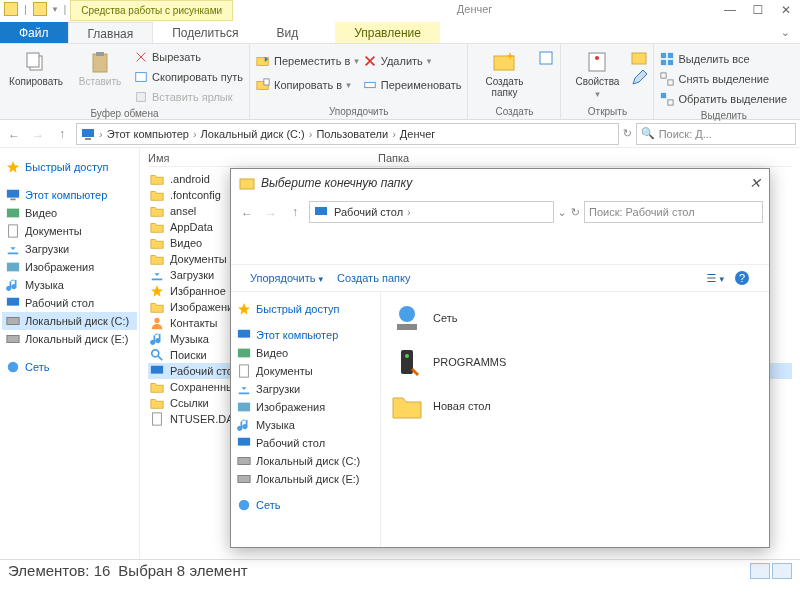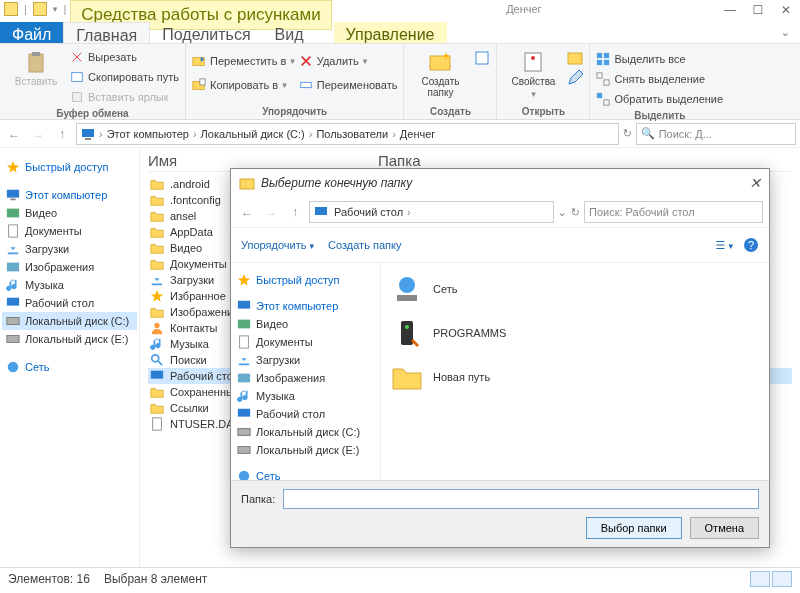--- a/index.html
+++ b/index.html
@@ -1,70 +1,70 @@
 <!DOCTYPE html>
 <html><head>
 <meta charset="utf-8">
 <style>
 * { box-sizing: border-box; margin: 0; padding: 0; font-family: "Segoe UI", Tahoma, sans-serif; }
 body { width: 800px; height: 593px; background: #fff; font-size: 11px; color: #333; overflow: hidden; position: relative; }
 .titlebar { height: 22px; display: flex; align-items: flex-start; }
 .titlebar .qat { display: flex; align-items: center; padding: 2px 4px; gap: 6px; }
 .titlebar .qat .sq { width: 14px; height: 14px; background: #ffe17a; border: 1px solid #caa93b; }
-.titlebar .ctxtab { background: #fff9c4; color: #6b7a00; padding: 4px 10px; border: 1px solid #e8e090; font-size: 17px; }
+.titlebar .ctxtab { background: #fff9c4; color: #6b7a00; padding: 4px 10px; border: 1px solid #e8e090; font-size: 10px; }
 .titlebar .wintitle { flex: 1; text-align: center; color: #888; padding-top: 3px; font-size: 11px; }
 .winbtns { display: flex; }
 .winbtn { width: 28px; height: 20px; display: flex; align-items: center; justify-content: center; color: #666; font-size: 12px; }
 .ribbon-tabs { height: 22px; display: flex; align-items: stretch; border-bottom: 1px solid #e3e3e3; }
-.ribbon-tabs .tab { padding: 4px 12px; font-size: 16px; color: #555; cursor: default; }
+.ribbon-tabs .tab { padding: 4px 19px; font-size: 12px; color: #555; cursor: default; }
 .ribbon-tabs .tab.file { background: #1979ca; color: #fff; }
 .ribbon-tabs .tab.active { background: #f5f6f7; border: 1px solid #e3e3e3; border-bottom: none; }
 .ribbon-tabs .tab.ctx { background: #fff9c4; color: #5a6600; }
 .ribbon-tabs .caret { margin-left: auto; padding: 4px 10px; color: #777; }
 .ribbon { height: 76px; background: #f5f6f7; border-bottom: 1px solid #ddd; display: flex; }
 .ribgroup { border-right: 1px solid #e3e3e3; padding: 2px 6px; display: flex; flex-direction: column; }
 .ribgroup .body { flex: 1; display: flex; gap: 4px; align-items: flex-start; }
-.ribgroup .label { text-align: center; color: #6a6a6a; font-size: 10px; padding-top: 2px; font-weight: bold; }
+.ribgroup .label { text-align: center; color: #6a6a6a; font-size: 10px; padding-top: 2px; }
 .bigbtn { display: flex; flex-direction: column; align-items: center; width: 60px; padding-top: 4px; font-size: 10px; text-align: center; color: #444; gap: 2px; }
 .bigbtn.disabled { color: #b0b0b0; }
 .bigbtn .ico { width: 24px; height: 24px; }
 .smallstack { display: flex; flex-direction: column; gap: 2px; padding-top: 2px; }
 .smallbtn { display: flex; align-items: center; gap: 4px; font-size: 11px; color: #444; height: 18px; }
 .smallbtn.disabled { color: #b0b0b0; }
 .smallbtn .ico { width: 14px; height: 14px; }
 .addrbar { height: 28px; display: flex; align-items: center; gap: 4px; padding: 0 4px; border-bottom: 1px solid #eee; }
 .navarrow { width: 20px; height: 20px; border-radius: 50%; display: flex; align-items: center; justify-content: center; color: #888; font-size: 12px; }
 .pathbox { flex: 1; height: 22px; border: 1px solid #ccc; display: flex; align-items: center; padding: 0 4px; gap: 2px; font-size: 11px; }
 .pathbox .seg { color: #333; }
 .pathbox .sep { color: #888; padding: 0 2px; }
 .searchbox { width: 160px; height: 22px; border: 1px solid #ccc; display: flex; align-items: center; padding: 0 4px; color: #888; font-size: 11px; }
 .mainarea { display: flex; height: 420px; }
 .navpane { width: 140px; border-right: 1px solid #eee; padding: 6px 2px; overflow: hidden; }
 .navitem { display: flex; align-items: center; gap: 5px; padding: 2px 4px; font-size: 11px; color: #333; white-space: nowrap; }
 .navitem.head { font-weight: 400; color: #0066cc; margin-top: 4px; }
 .navitem.sel { background: #cfe8ff; }
 .navitem .ico { width: 14px; height: 14px; flex-shrink: 0; }
 .filepane { flex: 1; padding: 4px 8px; }
-.colheads { display: flex; color: #555; font-size: 15px; border-bottom: 1px solid #eee; padding-bottom: 2px; gap: 50px; }
+.colheads { display: flex; color: #555; font-size: 11px; border-bottom: 1px solid #eee; padding-bottom: 2px; gap: 50px; }
 .filelist { padding-top: 4px; }
 .filerow { display: flex; align-items: center; gap: 6px; padding: 1px 2px; font-size: 11px; }
 .filerow.sel { background: #cfe8ff; }
 .filerow .ico { width: 14px; height: 14px; flex-shrink: 0; }
-.statusbar { position: absolute; bottom: 4px; left: 0; right: 0; height: 22px; border-top: 1px solid #ddd; display: flex; align-items: center; padding: 0 8px; gap: 14px; font-size: 12px; color: #444; background: #fff; }
+.statusbar { position: absolute; bottom: 12px; left: 0; right: 0; height: 22px; border-top: 1px solid #ddd; display: flex; align-items: center; padding: 0 8px; gap: 8px; font-size: 15px; color: #444; background: #fff; }
 .statusbar .right { margin-left: auto; display: flex; gap: 2px; }
 .viewbtn { width: 20px; height: 16px; border: 1px solid #9cc2e4; background: #e7f1fb; }
 
 
 .dialog { position: absolute; left: 230px; top: 168px; width: 540px; height: 380px; background: #fff; border: 1px solid #888; box-shadow: 0 4px 16px rgba(0,0,0,0.3); display: flex; flex-direction: column; }
 .dlg-title { height: 28px; display: flex; align-items: center; padding: 0 8px; font-size: 12px; font-style: italic; }
 .dlg-title .ico { width: 16px; height: 16px; margin-right: 6px; }
 .dlg-title .close { margin-left: auto; font-size: 14px; color: #555; }
 .dlg-addr { height: 30px; display: flex; align-items: center; gap: 4px; padding: 0 6px; }
 .dlg-addr .pathbox { flex: 1; height: 22px; }
-.dlg-tool { height: 36px; display: flex; align-items: center; gap: 14px; padding: 0 10px; border-top: 1px solid #eee; border-bottom: 1px solid #eee; font-size: 11px; }
+.dlg-tool { height: 28px; display: flex; align-items: center; gap: 14px; padding: 0 19px; border-top: 1px solid #eee; border-bottom: 1px solid #eee; font-size: 11px; margin-top: 37px; }
 .dlg-tool .link { color: #1a66b3; }
 .dlg-tool .right { margin-left: auto; display: flex; align-items: center; gap: 10px; color: #1a66b3; }
 .dlg-body { flex: 1; display: flex; overflow: hidden; }
 .dlg-nav { width: 150px; border-right: 1px solid #eee; padding: 4px 2px; overflow: hidden; }
 .dlg-list { flex: 1; padding: 4px 8px; overflow: hidden; }
 .dlg-item { display: flex; align-items: center; gap: 10px; padding: 6px 2px; font-size: 11px; }
 .dlg-item .bigico { width: 32px; height: 32px; flex-shrink: 0; }
 .dlg-bottom { border-top: 1px solid #ddd; padding: 8px 10px; background: #f0f0f0; }
 .dlg-folder-row { display: flex; align-items: center; gap: 8px; margin-bottom: 8px; }
 .dlg-folder-row input { flex: 1; height: 20px; border: 1px solid #7aa7d6; padding: 0 4px; }
@@ -104,20 +104,27 @@
   <div class="tab">Поделиться</div>
   <div class="tab">Вид</div>
   <div style="width:18px"></div>
   <div class="tab ctx">Управление</div>
   <div class="caret">⌄</div>
 </div>
 
 <div class="ribbon">
   <div class="ribgroup">
     <div class="body">
+      <div class="bigbtn">
+        <svg class="ico" viewBox="0 0 24 24">
+            <rect x="6" y="6" width="12" height="14" fill="#fff" stroke="#888"></rect>
+            <rect x="3" y="3" width="12" height="14" fill="#fff" stroke="#888"></rect>
+          </svg>
+        <span>Копировать</span>
+      </div>
       <div class="bigbtn disabled">
         <svg class="ico" viewBox="0 0 24 24">
             <rect x="5" y="4" width="14" height="18" fill="#d8c08a" stroke="#bba066"></rect>
             <rect x="8" y="2" width="8" height="4" fill="#999"></rect>
           </svg>
         <span>Вставить</span>
       </div>
       <div class="smallstack">
         <div class="smallbtn">
             <svg class="ico" viewBox="0 0 16 16">
@@ -585,28 +592,18 @@
             <rect fill="#333" x="10" y="4" width="12" height="24" rx="2"></rect>
             <circle fill="#5c5" cx="16" cy="10" r="2"></circle>
             <path fill="#d60" d="M22 22l6 6-2 2-6-6z"></path>
           </svg>
           <span>PROGRAMMS</span>
         </div>
         <div class="dlg-item">
           <svg class="bigico" viewBox="0 0 32 32">
             <path class="ico-folder" d="M2 8h10l3 4h15v16H2z"></path>
           </svg>
-          <span>Новая путь</span>
+          <span>Новая стол</span>
         </div>
         <div class="dlg-item"></div>
       </div>
   </div>
-  <div class="dlg-bottom">
-    <div class="dlg-folder-row">
-      <span>Папка:</span>
-      <input type="text" value="" style="">
-    </div>
-    <div class="dlg-btns">
-      <button class="primary">Выбор папки</button>
-      <button>Отмена</button>
-    </div>
-  </div>
 </div>
 
 </body></html>

